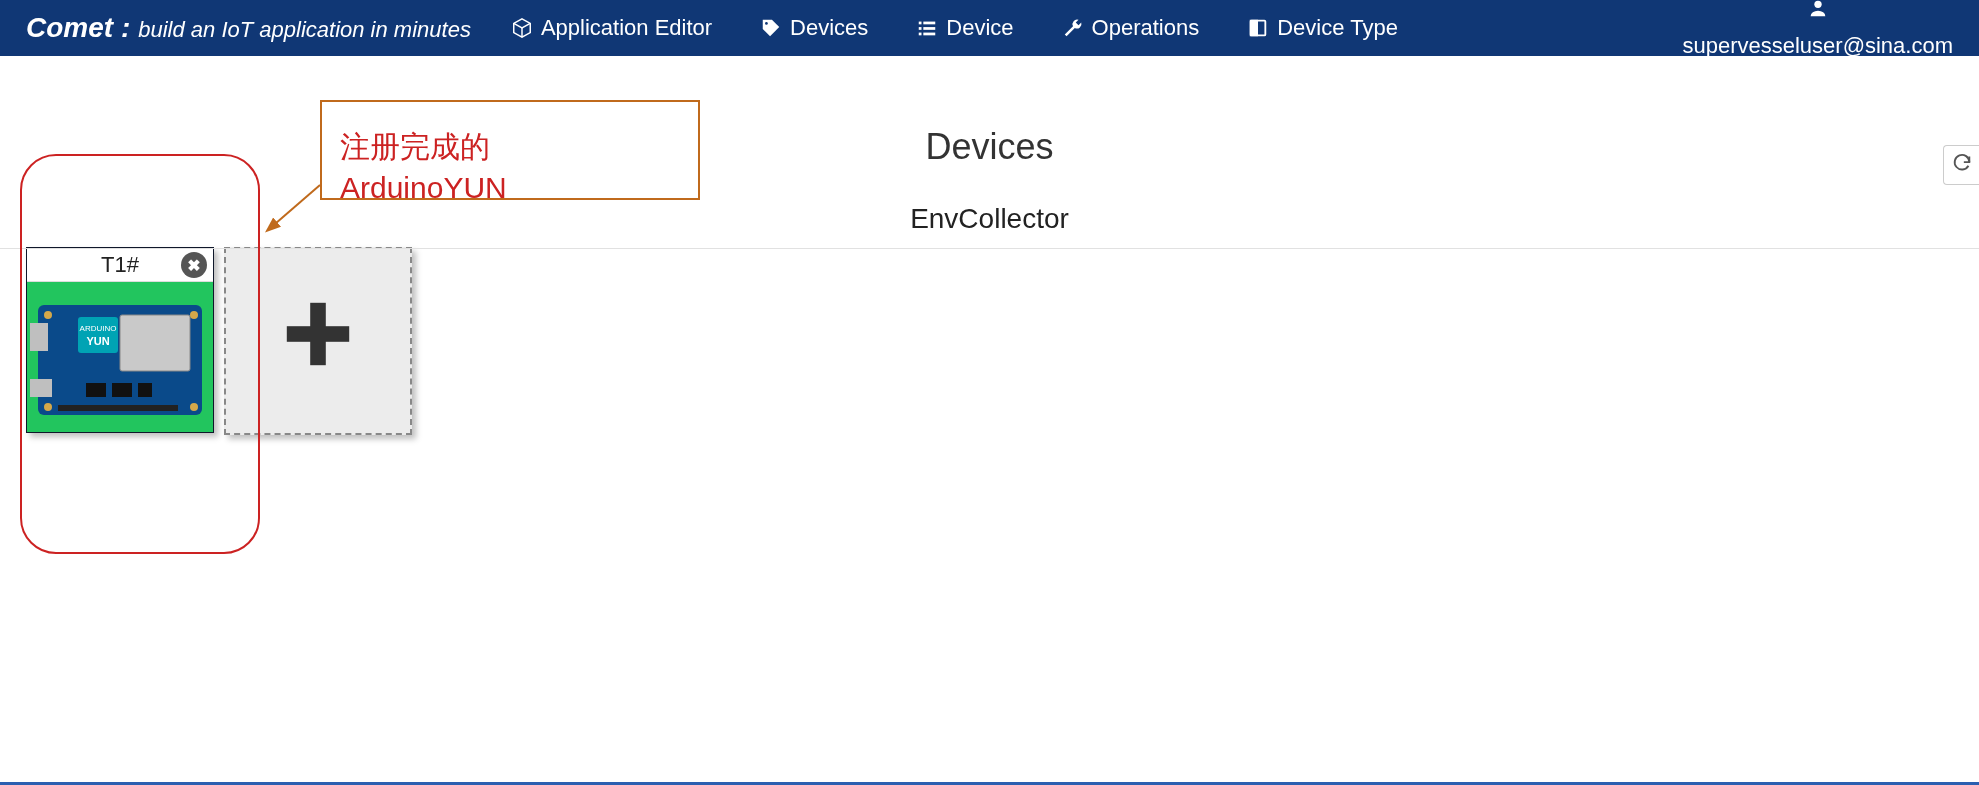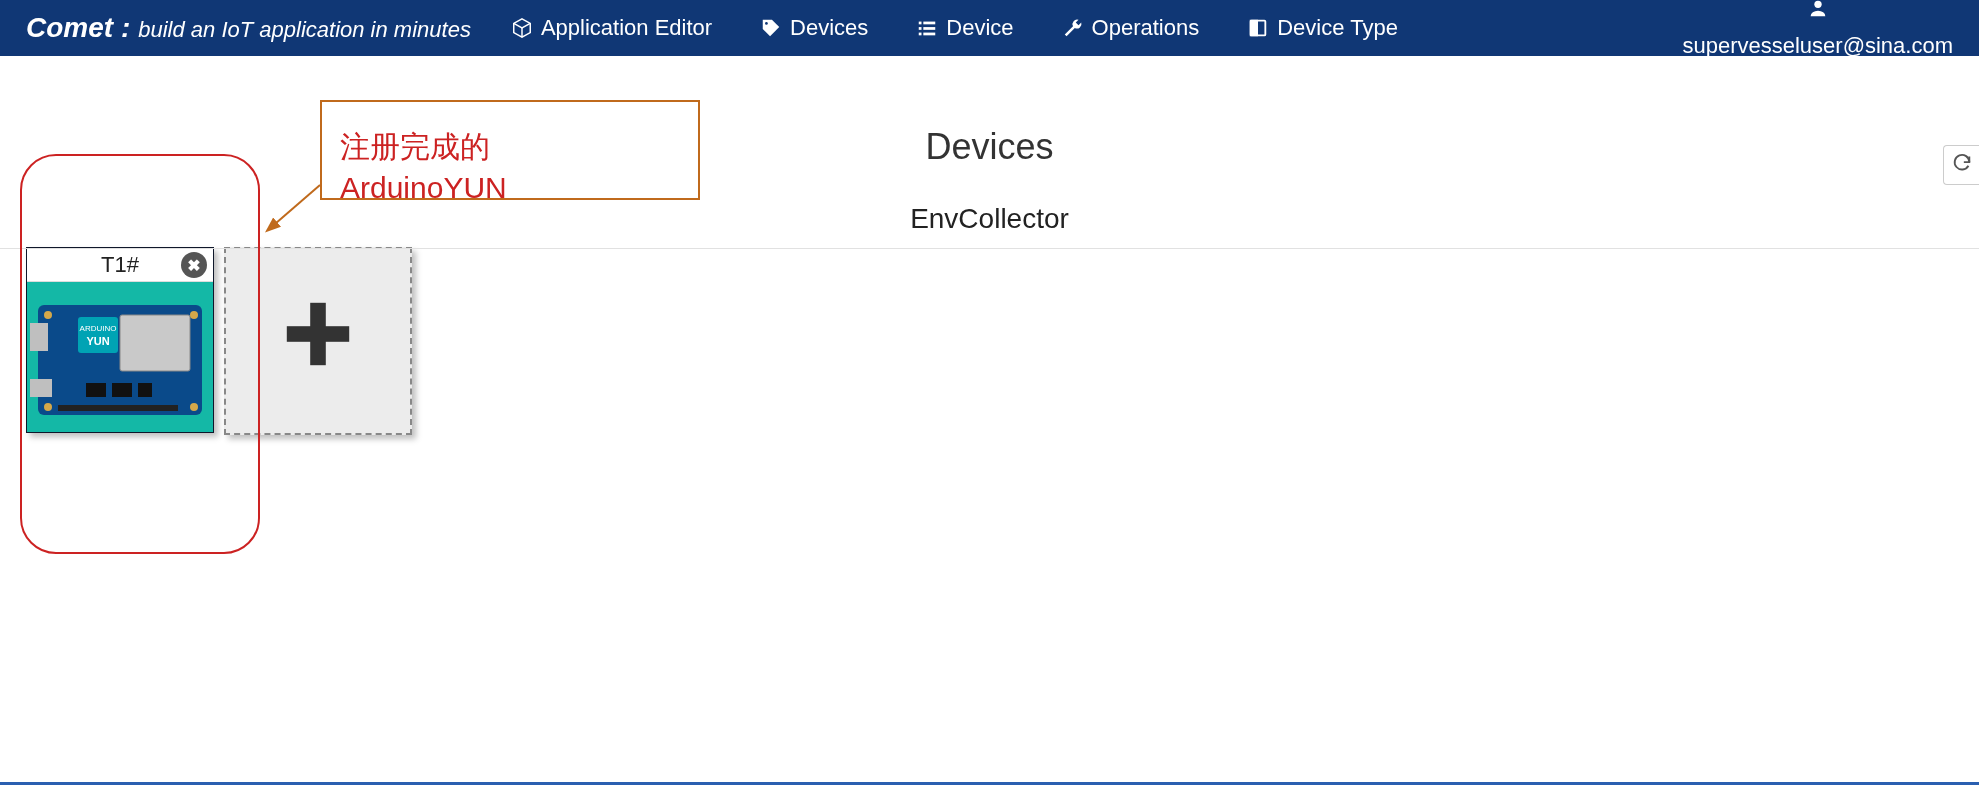--- a/index.html
+++ b/index.html
@@ -84,21 +84,21 @@
       display: flex;
       align-items: center;
       justify-content: center;
       font-weight: bold;
       cursor: pointer;
       font-size: 16px;
     }
     .device-thumb {
       width: 100%;
       height: 150px;
-      background: #14b8a6;
+      background: #22c55e;
       display: flex;
       align-items: center;
       justify-content: center;
       text-align: center;
     }
 
     .add-card {
       width: 188px;
       height: 188px;
       border: 2px dashed #888;

